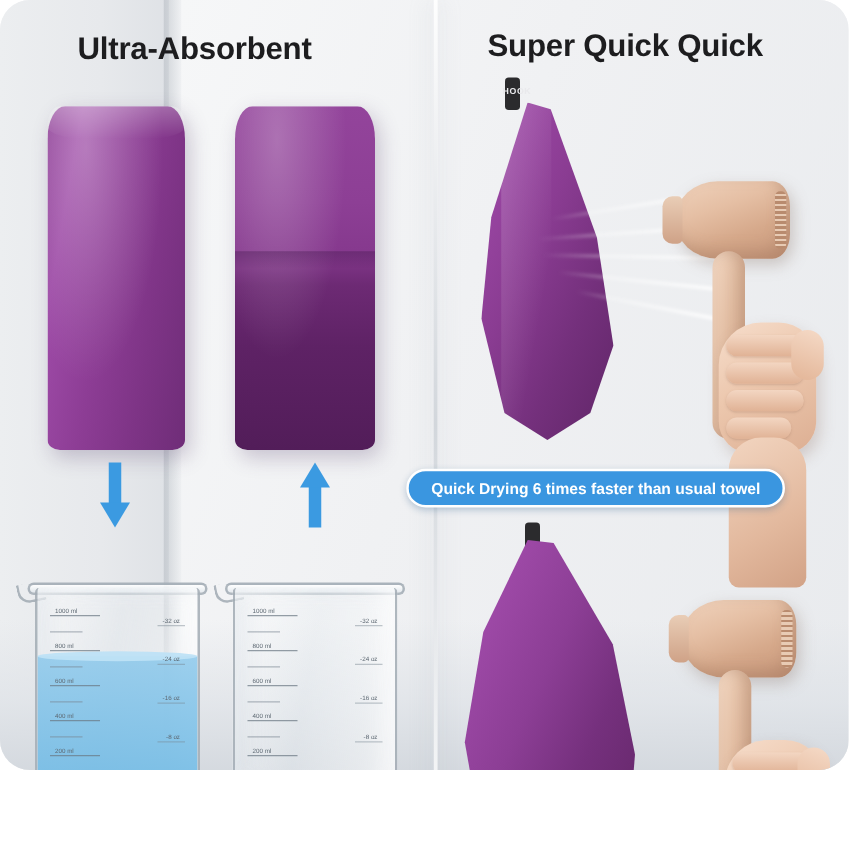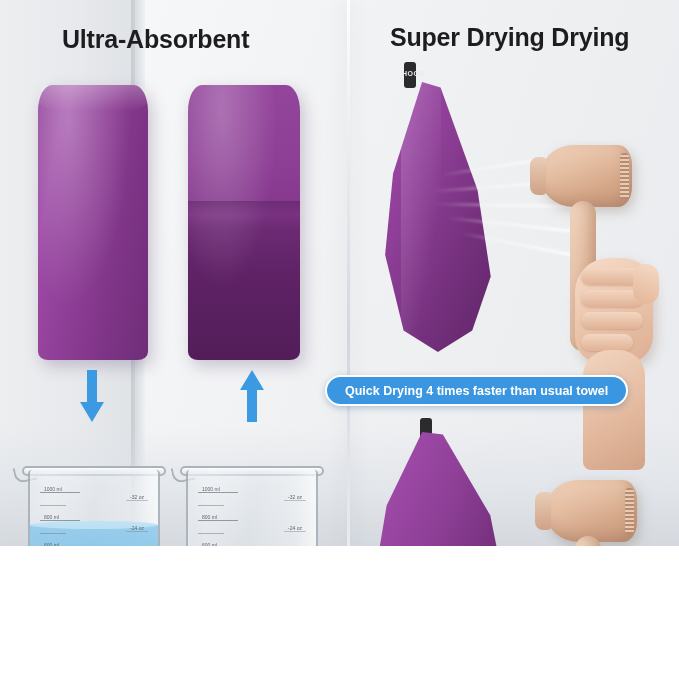--- a/index.html
+++ b/index.html
@@ -5,23 +5,24 @@
   * { box-sizing: border-box; }
   html, body { margin:0; padding:0; }
   body {
     width: 679px; height: 679px;
     font-family: "Liberation Sans", sans-serif;
     background: #ffffff;
     overflow: hidden;
   }
   .stage {
     position: relative;
-    width: 679px; height: 546px;
+    width: 679px; height: 616px;
     background: linear-gradient(100deg,#f2f3f5 0%, #eef0f2 30%, #e9ebee 55%, #f3f4f6 100%);
     overflow: hidden;
+    border-radius: 24px;
   }
   
   .wall-left {
     position:absolute; left:0; top:0; width:135px; height:679px;
     background: linear-gradient(90deg,#eceef0 0%, #e7e9ec 60%, #dfe2e6 100%);
   }
   .wall-seam {
     position:absolute; left:131px; top:0; width:14px; height:679px;
     background: linear-gradient(90deg, rgba(180,186,193,.55), rgba(255,255,255,.0));
   }
@@ -281,21 +282,21 @@
 
 <div class="stage">
 
   <div class="wall-left"></div>
   <div class="wall-seam"></div>
   <div class="wall-right"></div>
   <div class="floor"></div>
   <div class="divider"></div>
 
   <div class="heading" id="h-left">Ultra-Absorbent</div>
-  <div class="heading" id="h-right">Super Drying Drying</div>
+  <div class="heading" id="h-right">Super Quick Quick</div>
 
   <div class="towel" id="towel-dry"></div>
   <div class="towel" id="towel-wet"></div>
 
   <div class="arrow" id="arrow-down">
     <div class="shaft"></div>
     <div class="head"></div>
   </div>
   <div class="arrow" id="arrow-up">
     <div class="shaft"></div>
@@ -412,15 +413,15 @@
     <div class="handle"></div>
   </div>
   <div class="hand" id="hand-bot">
     <div class="finger" style="top:10px"></div>
     <div class="finger" style="top:32px"></div>
     <div class="finger" style="top:54px"></div>
     <div class="finger" style="top:76px; width:52px"></div>
     <div class="thumb"></div>
   </div>
 
-  <div id="pill">Quick Drying 4 times faster than usual towel</div>
+  <div id="pill">Quick Drying 6 times faster than usual towel</div>
 
 </div>
 
 </body></html>

